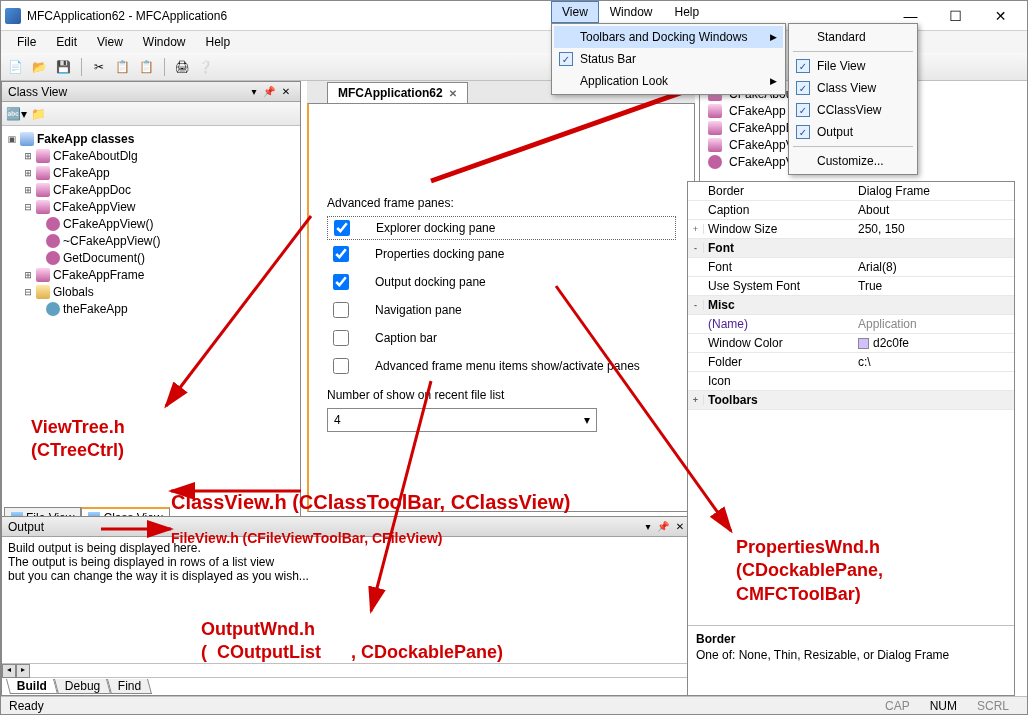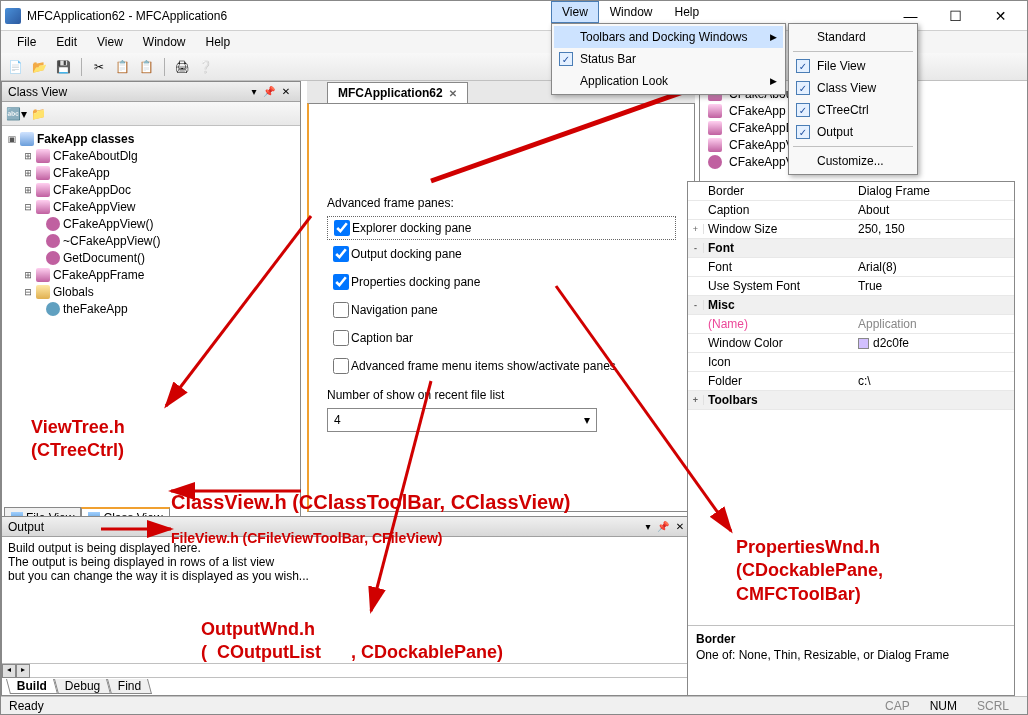--- a/index.html
+++ b/index.html
@@ -35,21 +35,21 @@
   .tab{border:1px solid #888;background:#f0f0f0;padding:2px 6px;font-size:11px;display:flex;align-items:center;gap:3px;}
   .tab.sel{background:#fff;border-top:2px solid #f0a030;}
   .tabicn{width:12px;height:12px;background:linear-gradient(#a0d0ff,#4080c0);}
   
   .docarea{position:absolute;left:306px;top:0;right:332px;bottom:184px;}
   .doctab{height:22px;background:#e8e8e8;display:flex;align-items:flex-end;padding-left:20px;}
   .doctab .dt{background:#fff;border:1px solid #888;border-bottom:none;padding:3px 10px;display:flex;align-items:center;gap:6px;font-weight:bold;}
   .doctab .x{font-size:10px;color:#666;}
   .docbody{background:#fff;border:1px solid #888;border-left:2px solid #f0a030;height:calc(100% - 22px);padding:14px 18px;position:relative;}
   .section-label{font-size:12px;margin:8px 0 6px;}
-  .cbrow{display:flex;align-items:center;height:28px;gap:2px;padding-left:6px;}
+  .cbrow{display:flex;align-items:center;height:28px;gap:26px;padding-left:6px;}
   .cbrow input{width:16px;height:16px;}
   .cbrow.first{border:1px dotted #666;padding:3px 6px;height:auto;}
   .combo{width:270px;height:24px;border:1px solid #888;display:flex;align-items:center;padding:0 6px;justify-content:space-between;background:#fff;margin-top:4px;}
   
   .output{position:absolute;left:0;bottom:0;right:332px;height:180px;border:1px solid #888;background:#fff;}
   .output .body{padding:4px 6px;font-size:11px;height:calc(100% - 52px);overflow:hidden;}
   .output .btabs{height:18px;border-top:1px solid #c0c0c0;display:flex;align-items:center;padding-left:6px;gap:0;}
   .output .bt{border:1px solid #888;border-top:none;padding:0 8px;font-size:11px;background:#f0f0f0;transform:skewX(15deg);}
   .output .bt span{display:inline-block;transform:skewX(-15deg);}
   .output .bt.sel{background:#fff;font-weight:bold;}
@@ -148,21 +148,21 @@
   <div class="row">
       <span class="chk">✓</span>
       <span>File View</span>
     </div>
   <div class="row">
       <span class="chk">✓</span>
       <span>Class View</span>
     </div>
   <div class="row">
       <span class="chk">✓</span>
-      <span>CTreeCtrl</span>
+      <span>CClassView</span>
     </div>
   <div class="row">
       <span class="chk">✓</span>
       <span>Output</span>
     </div>
   <div class="sep"></div>
   <div class="row">
       <span>Customize...</span>
     </div>
 </div>
@@ -290,25 +290,25 @@
     <div class="docbody">
       <div style="height:70px"></div>
       <div class="section-label">Advanced frame panes:</div>
       <div id="opts">
           <label class="cbrow first">
             <input type="checkbox" checked="" style="">
             <span>Explorer docking pane</span>
           </label>
           <label class="cbrow">
             <input type="checkbox" checked="" style="">
-            <span>Output docking pane</span>
+            <span>Properties docking pane</span>
           </label>
           <label class="cbrow">
             <input type="checkbox" checked="" style="">
-            <span>Properties docking pane</span>
+            <span>Output docking pane</span>
           </label>
           <label class="cbrow">
             <input type="checkbox" style="">
             <span>Navigation pane</span>
           </label>
           <label class="cbrow">
             <input type="checkbox" style="">
             <span>Caption bar</span>
           </label>
           <label class="cbrow">
@@ -381,37 +381,37 @@
           <span class="k">Use System Font</span>
           <span class="v">True</span>
         </div>
         <div class="prow cat">
           <span class="exp2">-</span>
           <span class="k">Misc</span>
           <span class="v"></span>
         </div>
         <div class="prow">
           <span class="exp2"></span>
-          <span class="k" style="color:#ec4899">(Name)</span>
+          <span class="k" style="color:#4c1d95">(Name)</span>
           <span class="v" style="color:#888">Application</span>
         </div>
         <div class="prow">
           <span class="exp2"></span>
           <span class="k">Window Color</span>
           <span class="v"><span class="colorbox"></span>d2c0fe</span>
         </div>
         <div class="prow">
           <span class="exp2"></span>
+          <span class="k">Folder</span>
+          <span class="v">c:\</span>
+        </div>
+        <div class="prow">
+          <span class="exp2"></span>
           <span class="k">Icon</span>
           <span class="v"></span>
-        </div>
-        <div class="prow">
-          <span class="exp2"></span>
-          <span class="k">Folder</span>
-          <span class="v">c:\</span>
         </div>
         <div class="prow cat">
           <span class="exp2">+</span>
           <span class="k">Toolbars</span>
           <span class="v"></span>
         </div>
       </div>
     <div class="propdesc">
       <div class="h">Border</div>
       <div>One of: None, Thin, Resizable, or Dialog Frame</div>

